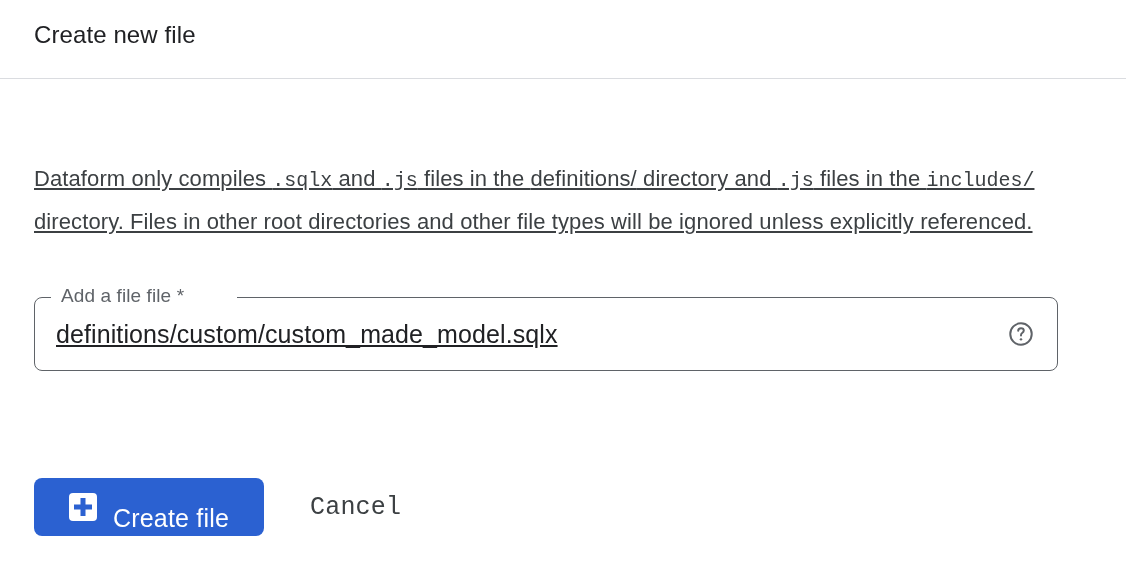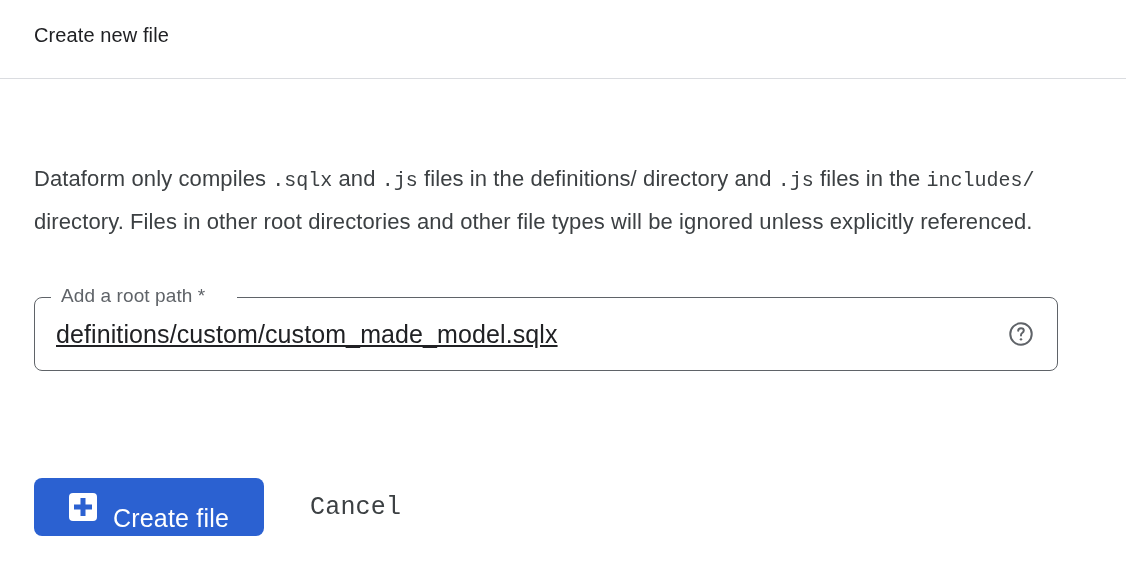--- a/index.html
+++ b/index.html
@@ -29,21 +29,21 @@
     left: 0;
     top: 0;
     width: 1126px;
     height: 79px;
     box-sizing: border-box;
   }
   .dialog-title {
     position: absolute;
     left: 34px;
     top: 15px;
-    font-size: 20px;
+    font-size: 24px;
     line-height: 40px;
     font-weight: 400;
     color: #202124;
     letter-spacing: 0.1px;
     white-space: nowrap;
   }
   .header-divider {
     position: absolute;
     left: 0;
     top: 78px;
@@ -64,20 +64,21 @@
   .description {
     position: absolute;
     left: 34px;
     top: 57px;
     width: 1030px;
     font-size: 22px;
     line-height: 41px;
     font-weight: 400;
     color: #3c4043;
     letter-spacing: 0.1px;
+    text-decoration: underline;
   }
   .description code {
     font-family: "Liberation Mono", "DejaVu Sans Mono", monospace;
     font-size: 20px;
     letter-spacing: 0;
     color: #3c4043;
   }
   .description .plainpath {
     font-family: "Liberation Sans", sans-serif;
     font-size: 22px;
@@ -234,21 +235,21 @@
     <div class="header-divider"></div>
   </div>
 
   <div class="dialog-body">
 
     <p class="description"><span>Dataform only compiles </span><code>.sqlx</code><span> and </span><code>.js</code><span> files in the </span><span class="plainpath">definitions/</span><span> directory and </span><code>.js</code><span> files in the </span><code>includes/</code><span> directory. Files in other root directories and other file types will be ignored unless explicitly referenced.</span></p>
 
     <div class="field">
       <div class="field-outline"></div>
       <div class="field-notch"></div>
-      <label class="field-label">Add a root path *</label>
+      <label class="field-label">Add a file file *</label>
       <input class="field-input" type="text" value="definitions/custom/custom_made_model.sqlx" style="">
       <span class="field-help">
         <svg width="28" height="28" viewBox="0 0 24 24" fill="none" aria-hidden="true">
           <circle cx="12" cy="12" r="9.2" stroke="#5f6368" stroke-width="1.7"></circle>
           <path d="M9.6 9.2c0-1.3 1.1-2.2 2.4-2.2 1.3 0 2.4.9 2.4 2.1 0 1.1-.7 1.6-1.4 2.1-.7.5-1 .9-1 1.8v.3" stroke="#5f6368" stroke-width="1.7" stroke-linecap="round" fill="none"></path>
           <circle cx="12" cy="16.6" r="1.05" fill="#5f6368"></circle>
         </svg>
       </span>
     </div>
 

